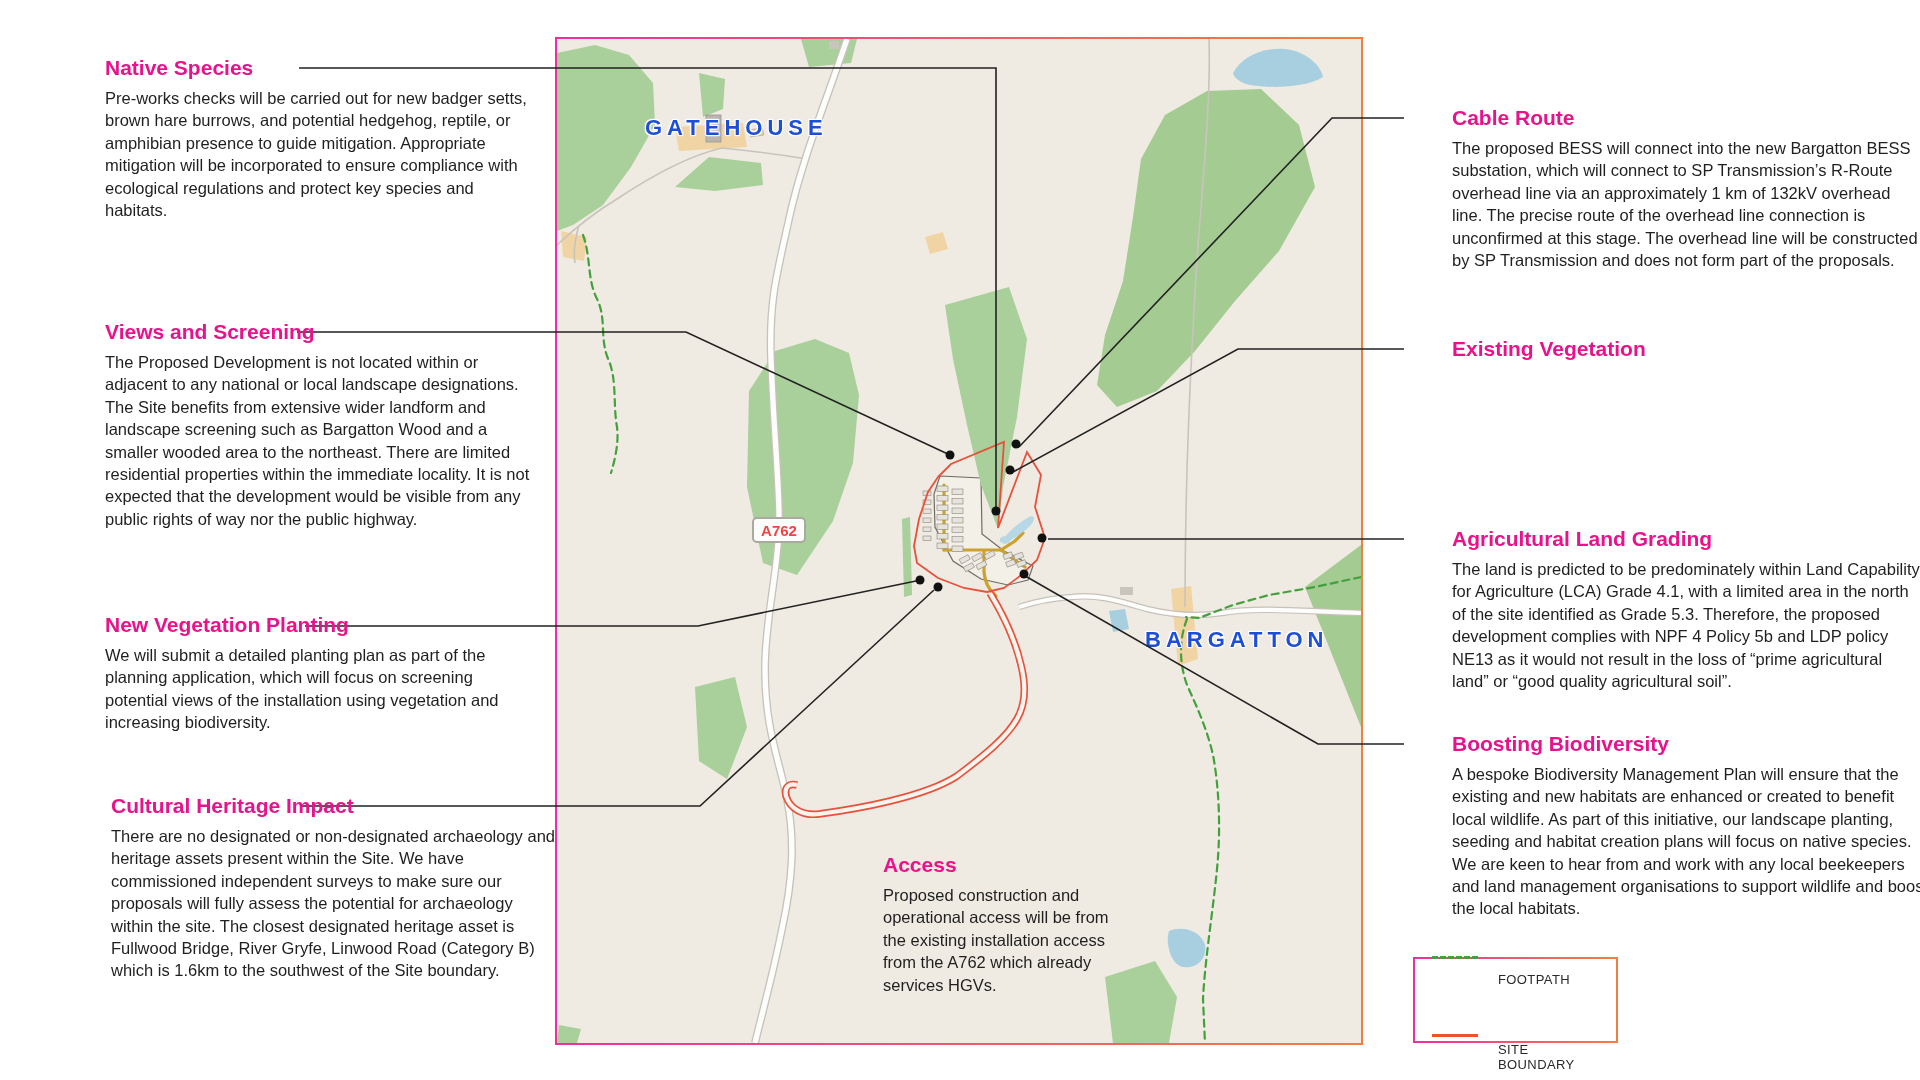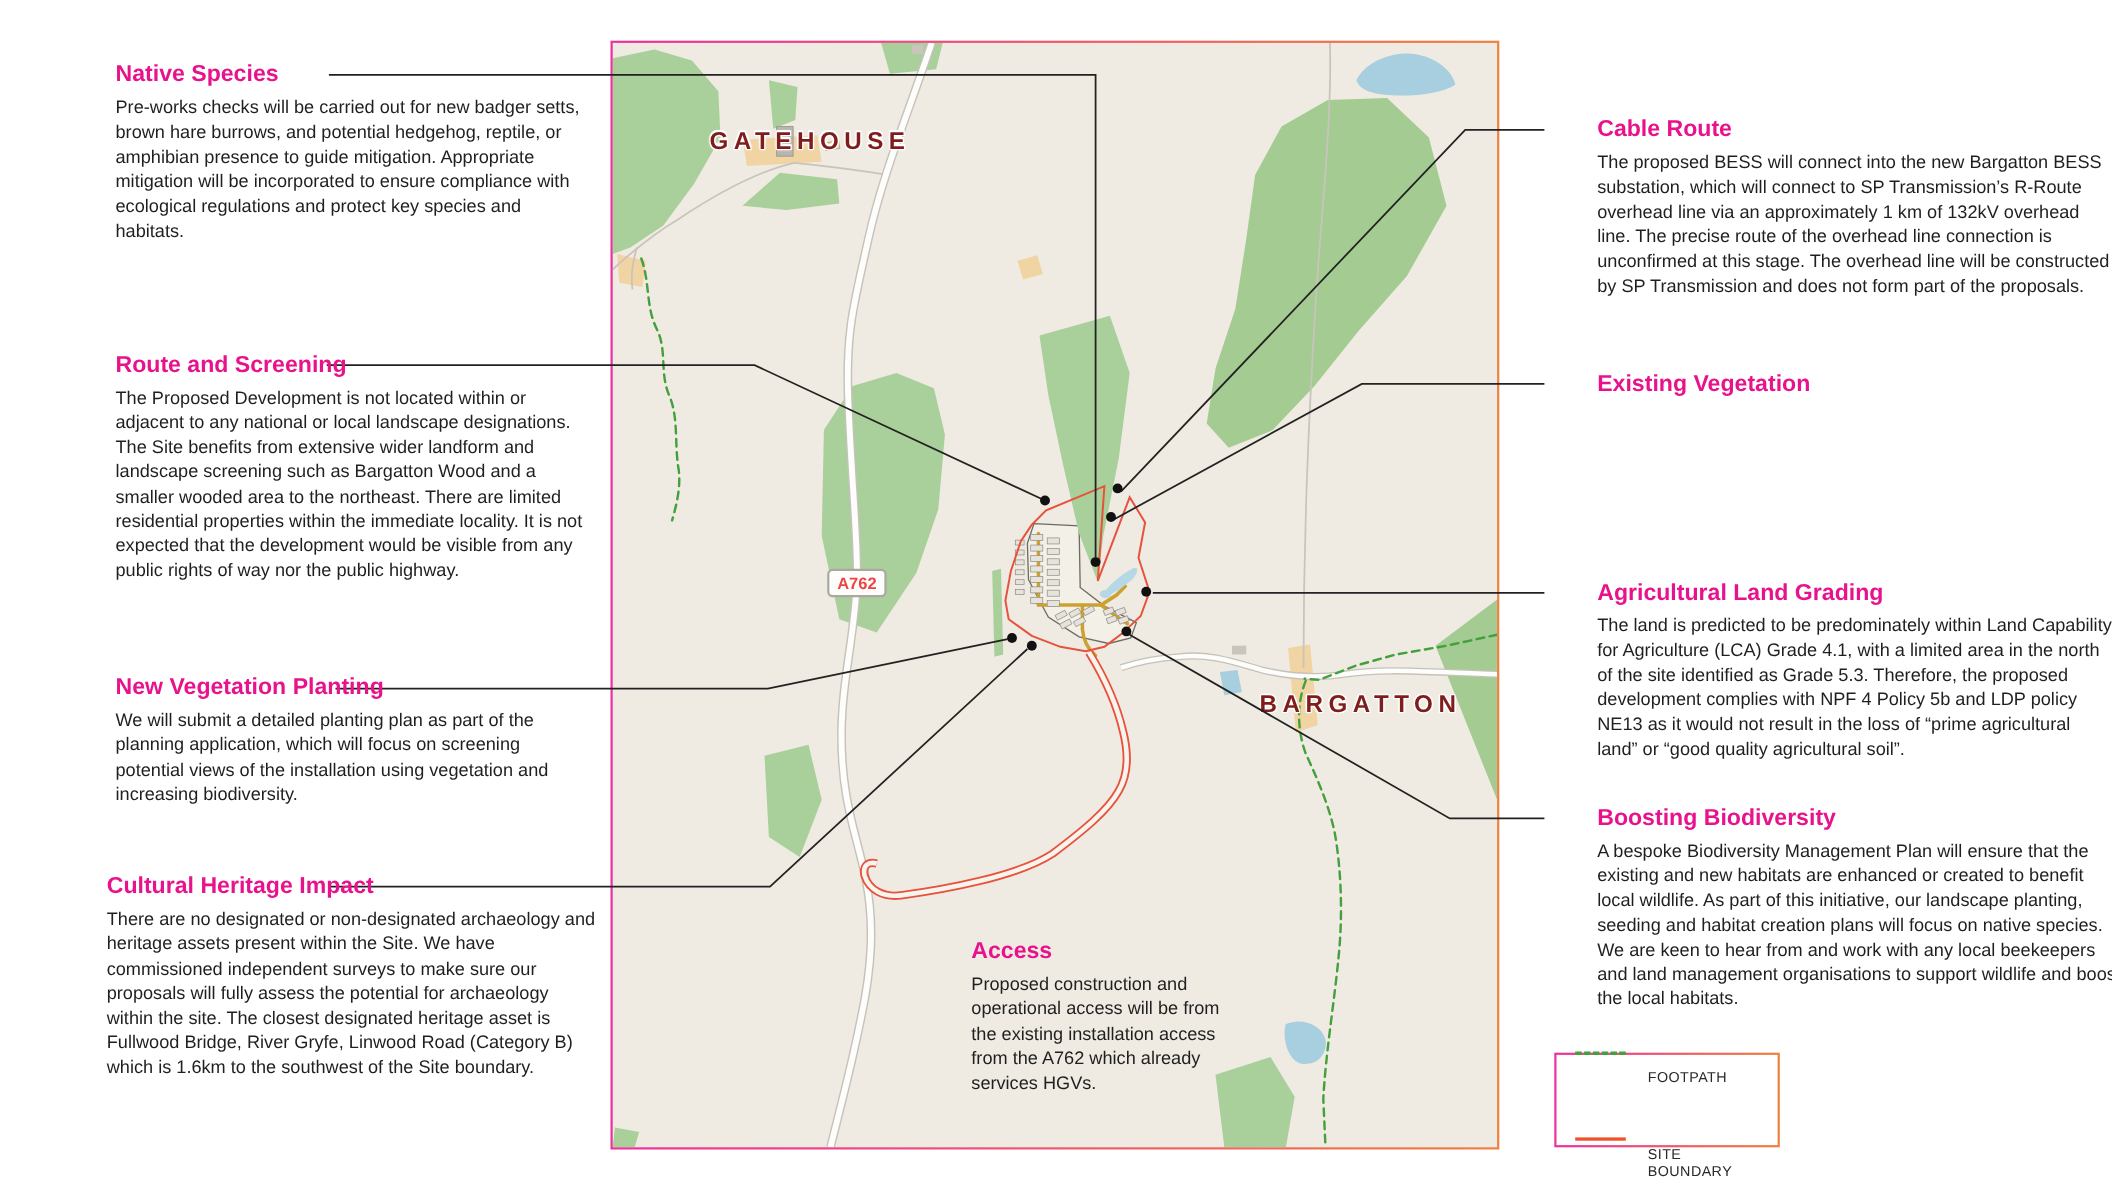--- a/index.html
+++ b/index.html
@@ -25,21 +25,21 @@
   .map{
     position:absolute;left:555px;top:37px;width:808px;height:1008px;
     background:linear-gradient(90deg,#ee2f9e,#f0803f);
     padding:2px;box-sizing:border-box;z-index:1;
   }
   .map-inner{
     position:relative;width:804px;height:1004px;background:#efebe2;overflow:hidden;
   }
   .map-inner svg{position:absolute;left:0;top:0;}
   .place-label{
-    position:absolute;font-size:22px;font-weight:bold;color:#7f1d1d;
+    position:absolute;font-size:22px;font-weight:bold;color:#1d4ed8;
     letter-spacing:5px;white-space:nowrap;
     text-shadow:0 0 3px #fff,0 0 3px #fff,1px 1px 0 #fff,-1px -1px 0 #fff,1px -1px 0 #fff,-1px 1px 0 #fff;
   }
   .road-shield{
     position:absolute;width:54px;height:26px;background:#fdfdfb;
     border:2px solid #aba89f;border-radius:5px;box-sizing:border-box;
     display:flex;align-items:center;justify-content:center;
     font-size:15px;font-weight:bold;color:#ef4444;
   }
   .leaders{position:absolute;left:0;top:0;z-index:5;pointer-events:none;}
@@ -207,30 +207,30 @@
     <circle cx="1024" cy="574" r="4.5"></circle>
   </g>
 </svg>
 
 <section class="callout" style="left:65px;top:55px;width:432px">
   <h3>Native Species</h3>
   <p>Pre-works checks will be carried out for new badger setts, brown hare burrows, and potential hedgehog, reptile, or amphibian presence to guide mitigation. Appropriate mitigation will be incorporated to ensure compliance with ecological regulations and protect key species and habitats.</p>
 </section>
 
 <section class="callout" style="left:65px;top:319px;width:432px">
-  <h3>Route and Screening</h3>
+  <h3>Views and Screening</h3>
   <p>The Proposed Development is not located within or adjacent to any national or local landscape designations. The Site benefits from extensive wider landform and landscape screening such as Bargatton Wood and a smaller wooded area to the northeast. There are limited residential properties within the immediate locality. It is not expected that the development would be visible from any public rights of way nor the public highway.</p>
 </section>
 
 <section class="callout" style="left:65px;top:612px;width:432px">
   <h3>New Vegetation Planting</h3>
   <p>We will submit a detailed planting plan as part of the planning application, which will focus on screening potential views of the installation using vegetation and increasing biodiversity.</p>
 </section>
 
-<section class="callout" style="left:57px;top:793px;width:445px">
+<section class="callout" style="left:71px;top:793px;width:445px">
   <h3>Cultural Heritage Impact</h3>
   <p>There are no designated or non-designated archaeology and heritage assets present within the Site. We have commissioned independent surveys to make sure our proposals will fully assess the potential for archaeology within the site. The closest designated heritage asset is Fullwood Bridge, River Gryfe, Linwood Road (Category B) which is 1.6km to the southwest of the Site boundary.</p>
 </section>
 
 <section class="callout" style="left:1412px;top:105px;width:470px">
   <h3>Cable Route</h3>
   <p>The proposed BESS will connect into the new Bargatton BESS substation, which will connect to SP Transmission’s R-Route overhead line via an approximately 1 km of 132kV overhead line. The precise route of the overhead line connection is unconfirmed at this stage. The overhead line will be constructed by SP Transmission and does not form part of the proposals.</p>
 </section>
 
 <section class="callout" style="left:1412px;top:336px;width:470px">

